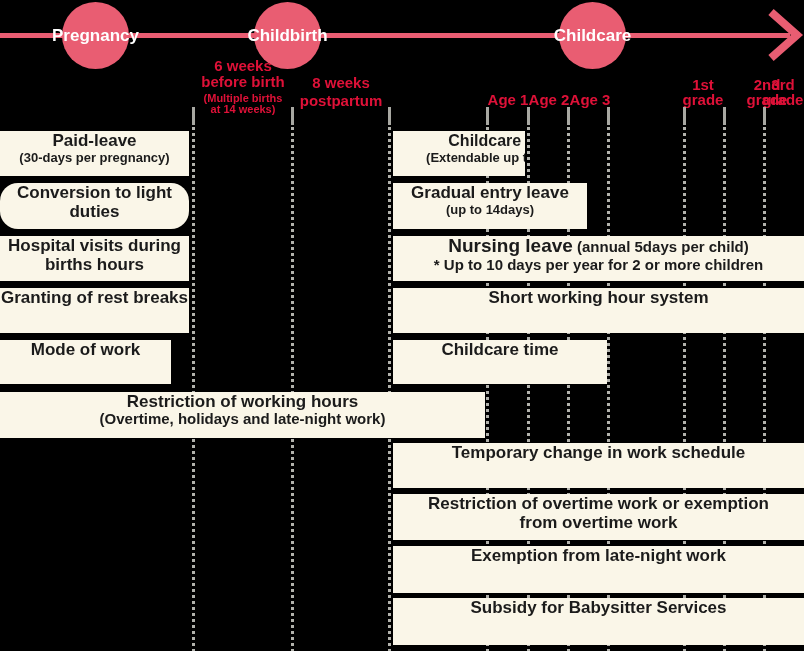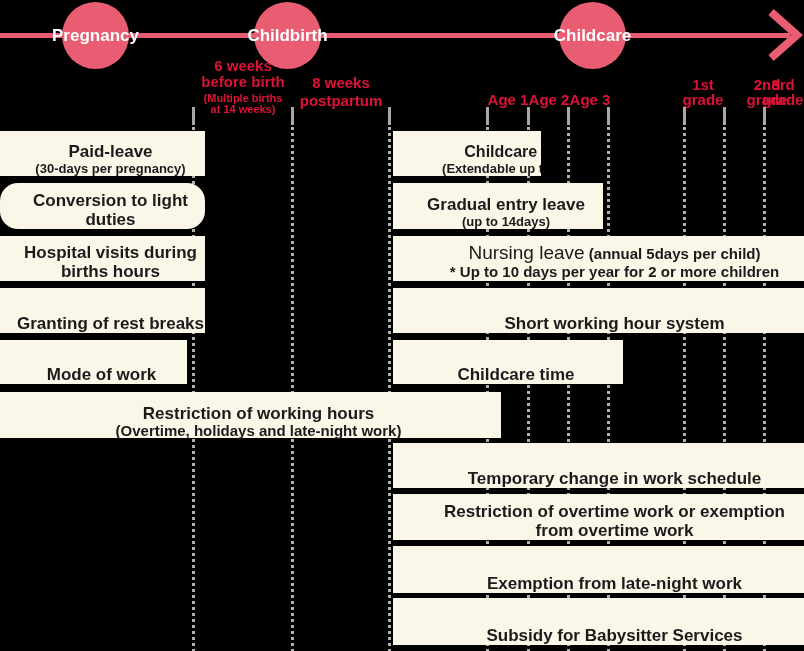--- a/index.html
+++ b/index.html
@@ -40,28 +40,28 @@
     background:repeating-linear-gradient(to bottom,#b2b2ac 0 3px,transparent 3px 6px);
     z-index:1;
   }
   .x192{left:192px;} .x291{left:291px;} .x388{left:388px;} .x486{left:486px;}
   .x527{left:527px;} .x567{left:567px;} .x607{left:607px;}
   .x683{left:683px;} .x723{left:723px;} .x763{left:763px;}
 
   
   .bar{
     position:absolute;background:#faf6e8;color:#1b1b1b;z-index:3;
-    display:flex;flex-direction:column;align-items:center;justify-content:flex-end;
-    text-align:center;font-size:17px;font-weight:600;line-height:19px;padding-left:16px;
+    display:flex;flex-direction:column;align-items:center;justify-content:flex-start;
+    text-align:center;font-size:17px;font-weight:600;line-height:19px;
   }
   .bar .sub{font-size:13px;line-height:15px;}
   .bar .sub15{font-size:15px;line-height:18px;}
   .clip{overflow:hidden;}
   .clip-inner{width:228px;flex:none;display:flex;flex-direction:column;align-items:center;}
-  .nursing-title{font-size:19px;font-weight:normal;}
+  .nursing-title{font-size:19px;font-weight:bold;}
   .nursing-paren{font-size:15px;font-weight:600;}
   .nowrap{white-space:nowrap;}
 </style>
 </head>
 <body>
 
 <div id="canvas">
 
   <div class="topline"></div>
   <svg class="arrow-svg" width="40" height="60">

